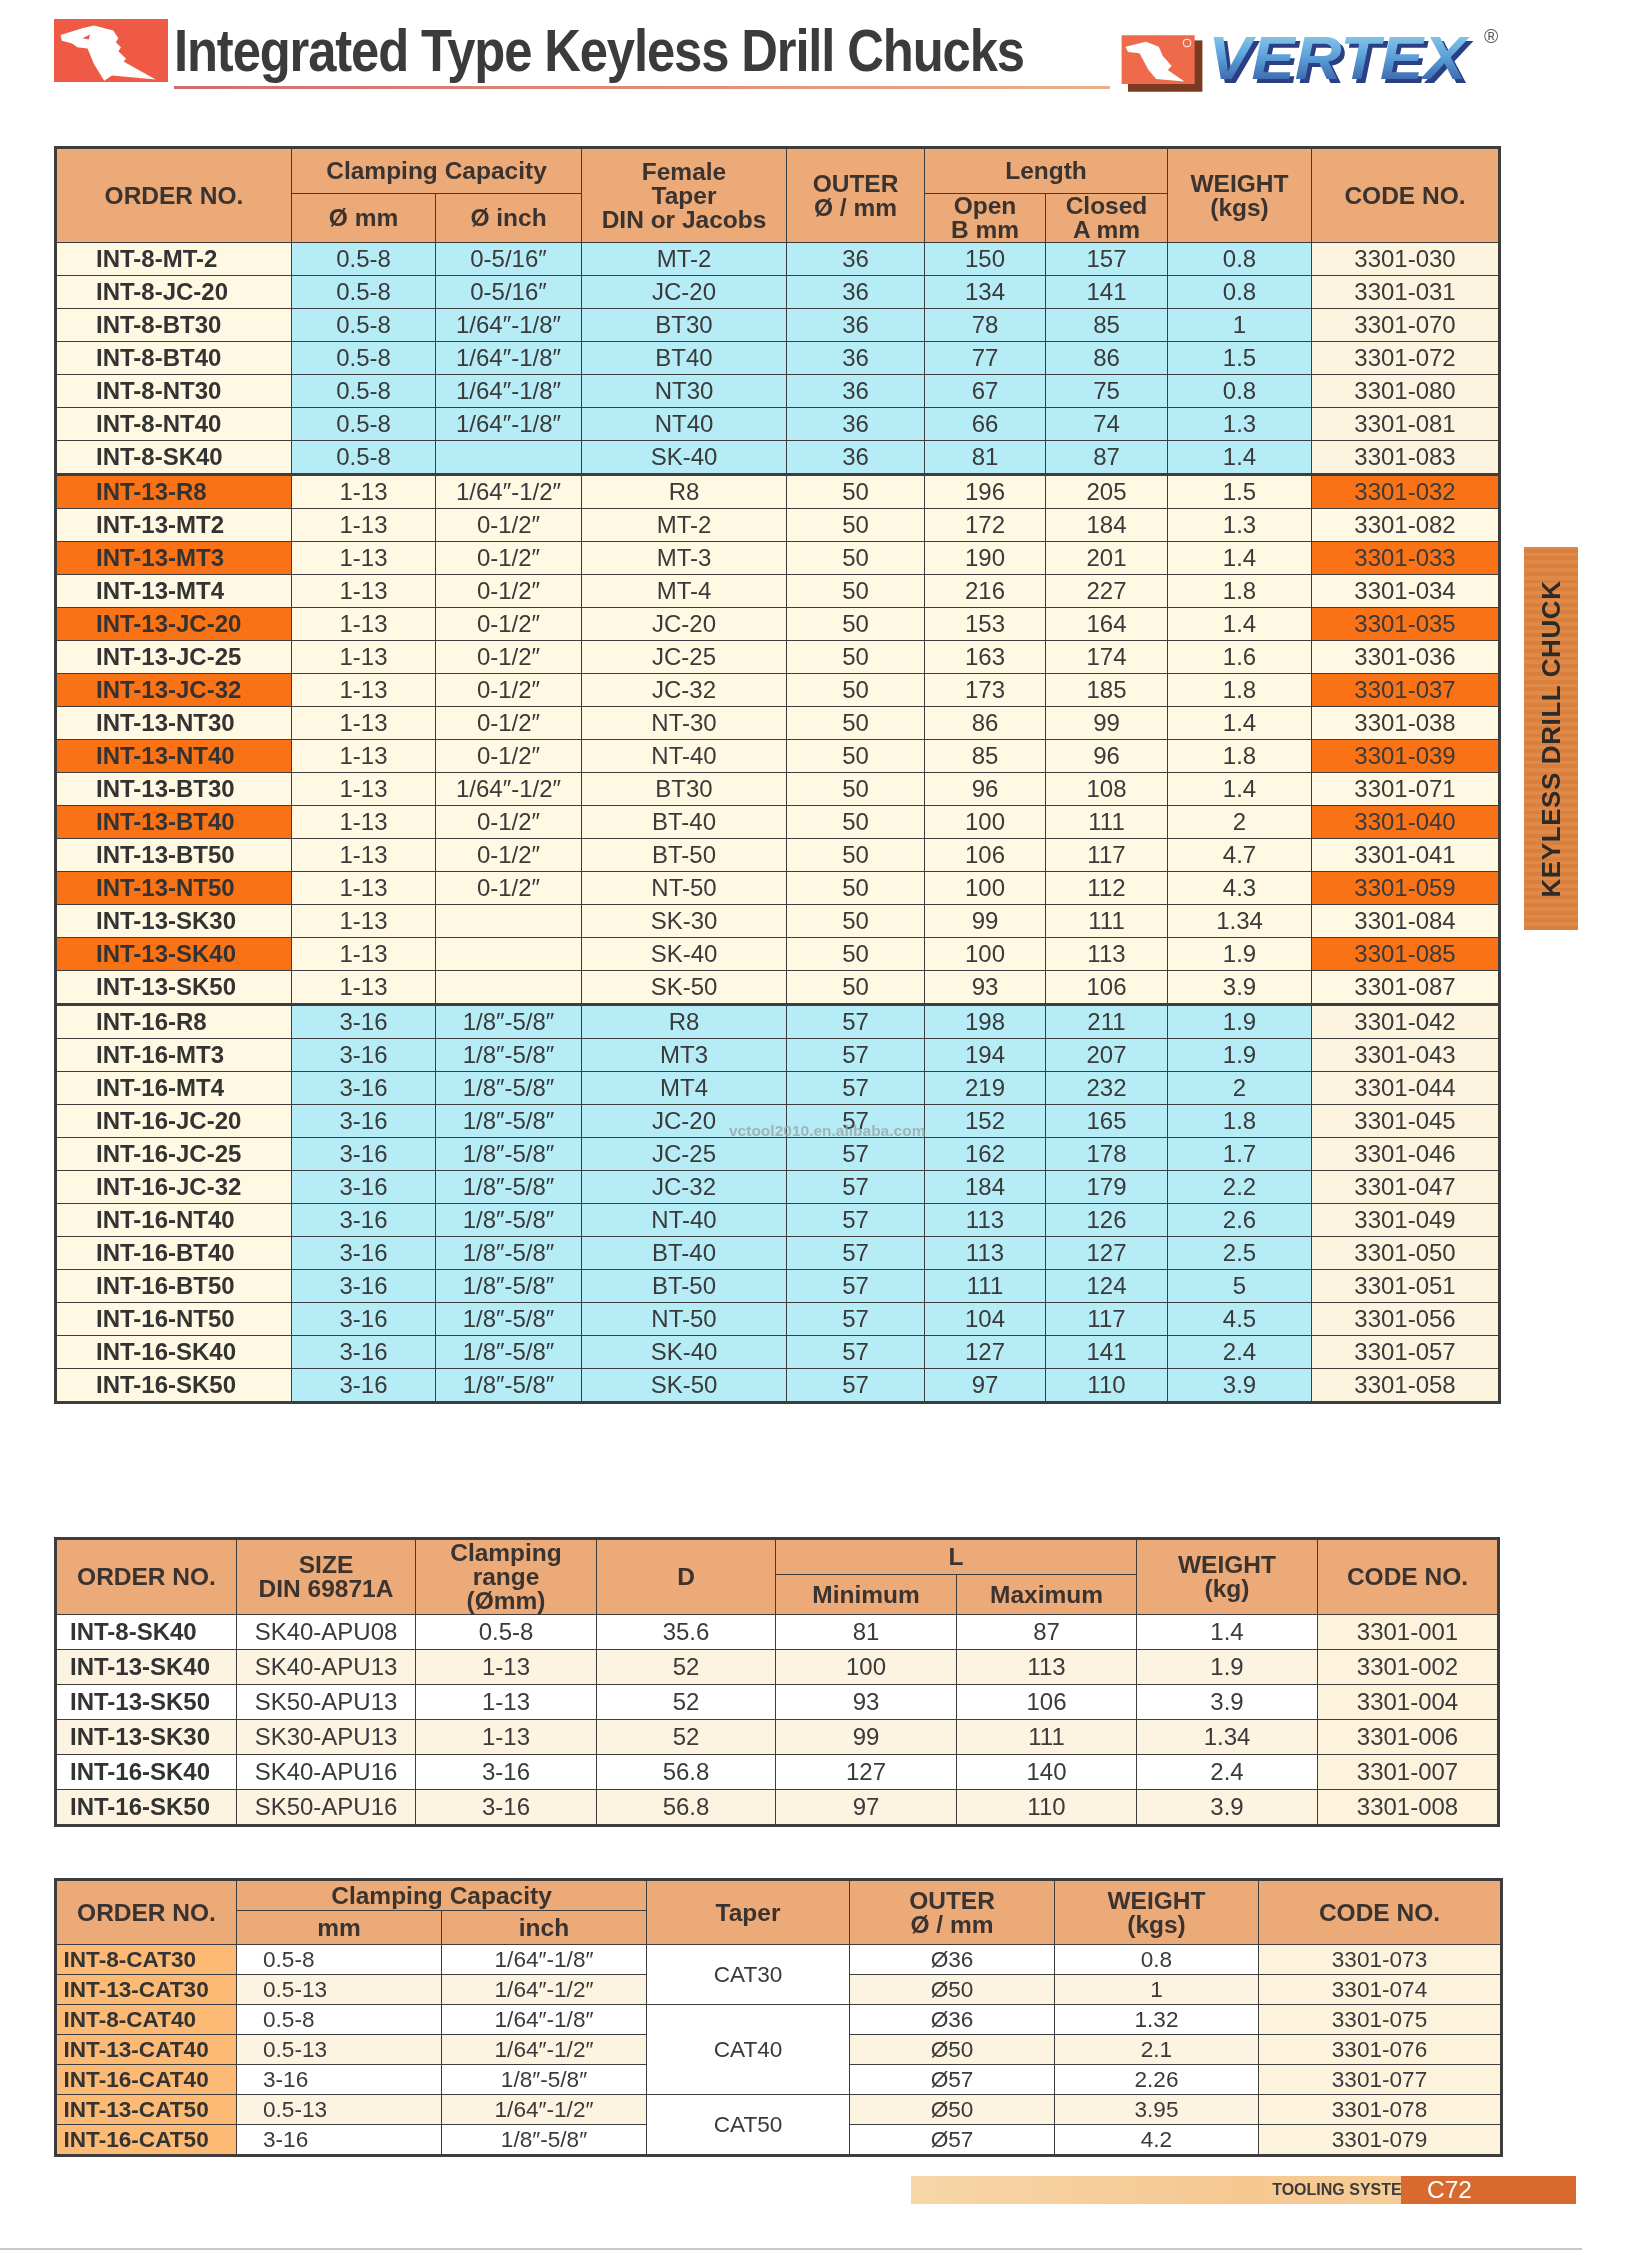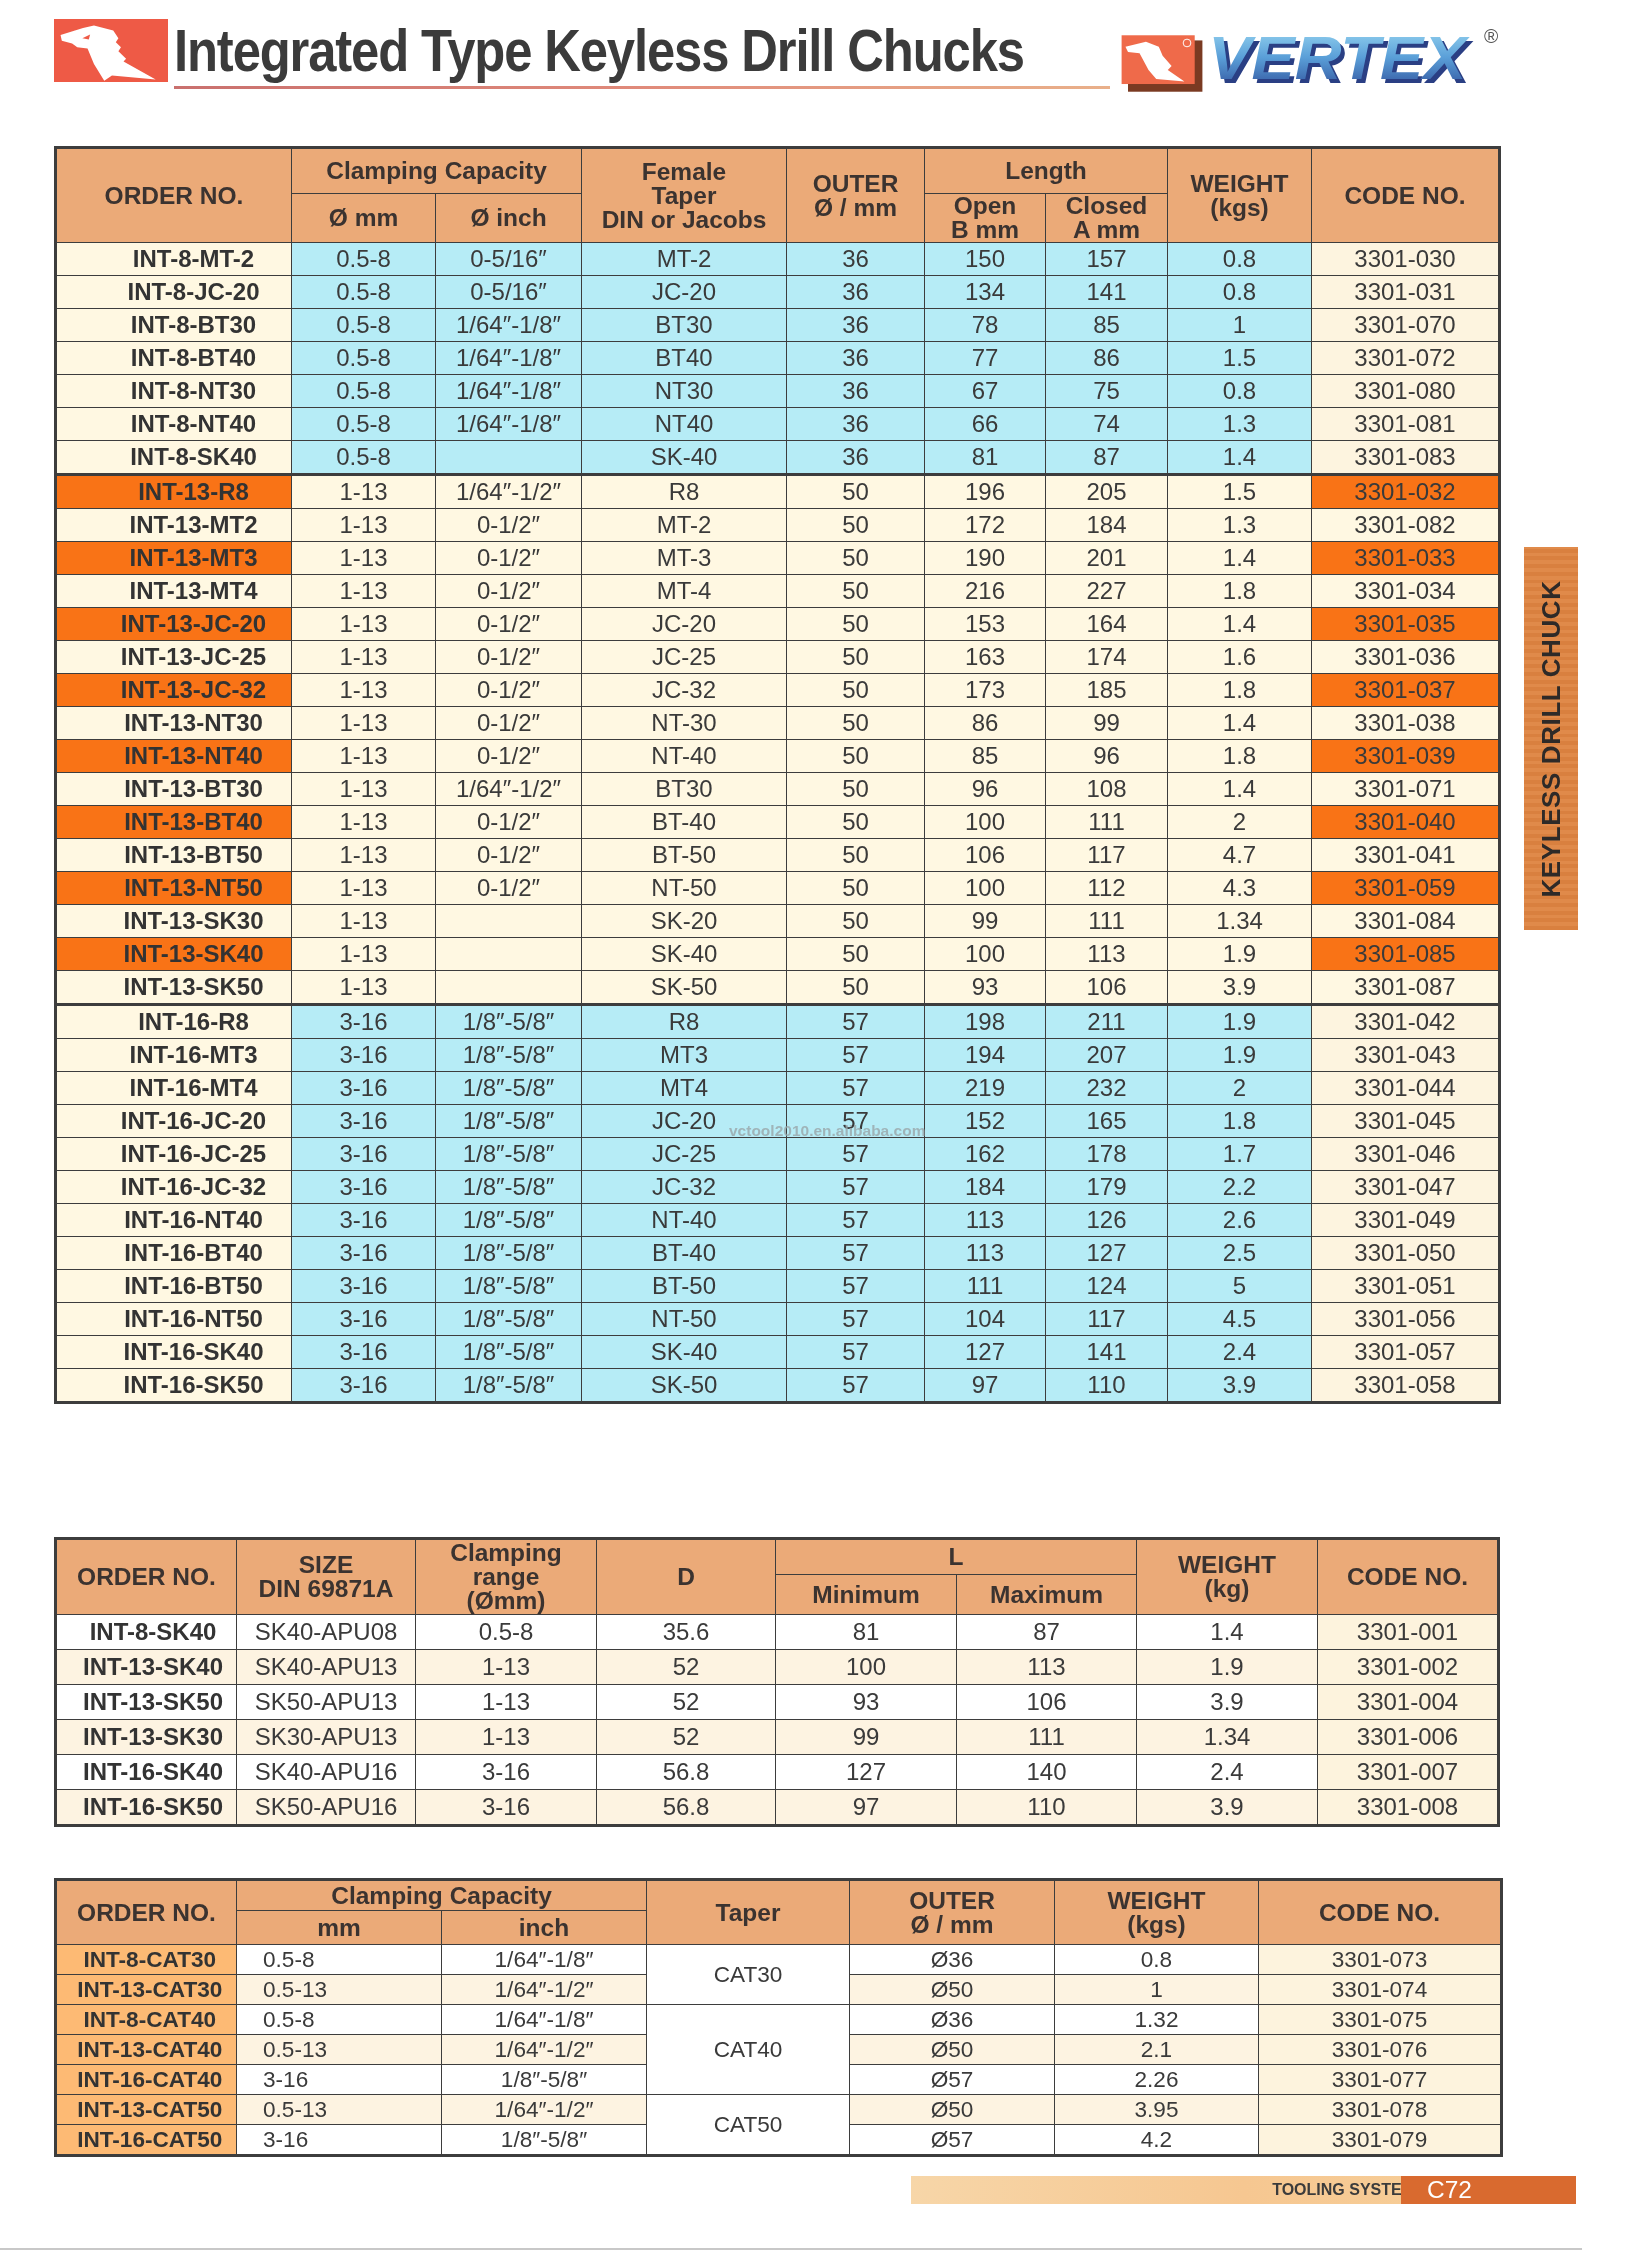--- a/index.html
+++ b/index.html
@@ -45,21 +45,21 @@
   table.spec th, table.spec td {
     border:1.3px solid #3d3d3d; padding:0; text-align:center; vertical-align:middle;
     overflow:hidden; white-space:nowrap;
   }
   table.spec th {
     background:#ebaa78; color:#3b3330; font-weight:bold;
     font-size:24.5px; line-height:24px;
   }
   table.spec th.sub { font-size:24.5px; }
   table.spec td { font-size:24px; color:#3a3a3a; }
-  table.spec td.order { font-weight:bold; text-align:center; padding-left:39px; color:#333; }
+  table.spec td.order { font-weight:bold; text-align:left; padding-left:39px; color:#333; }
 
   
   #t1 { left:54px; top:146px; width:1444px; }
   #t1 tr.body-row td { height:32px; }
   #t1 tr.grp-start td { border-top:3.2px solid #3d3d3d; }
   .bg-blue { background:#b6ecf6; }
   .bg-cream { background:#fff8e2; }
   .bg-pink { background:#f97316; }
   .bg-cream2 { background:#fdf4df; }
 
@@ -413,21 +413,21 @@
         <td class="bg-cream">50</td>
         <td class="bg-cream">100</td>
         <td class="bg-cream">112</td>
         <td class="bg-cream">4.3</td>
         <td class="bg-pink">3301-059</td>
       </tr>
       <tr class="body-row">
         <td class="order bg-cream">INT-13-SK30</td>
         <td class="bg-cream">1-13</td>
         <td class="bg-cream"></td>
-        <td class="bg-cream">SK-20</td>
+        <td class="bg-cream">SK-30</td>
         <td class="bg-cream">50</td>
         <td class="bg-cream">99</td>
         <td class="bg-cream">111</td>
         <td class="bg-cream">1.34</td>
         <td class="bg-cream">3301-084</td>
       </tr>
       <tr class="body-row">
         <td class="order bg-pink">INT-13-SK40</td>
         <td class="bg-cream">1-13</td>
         <td class="bg-cream"></td>

